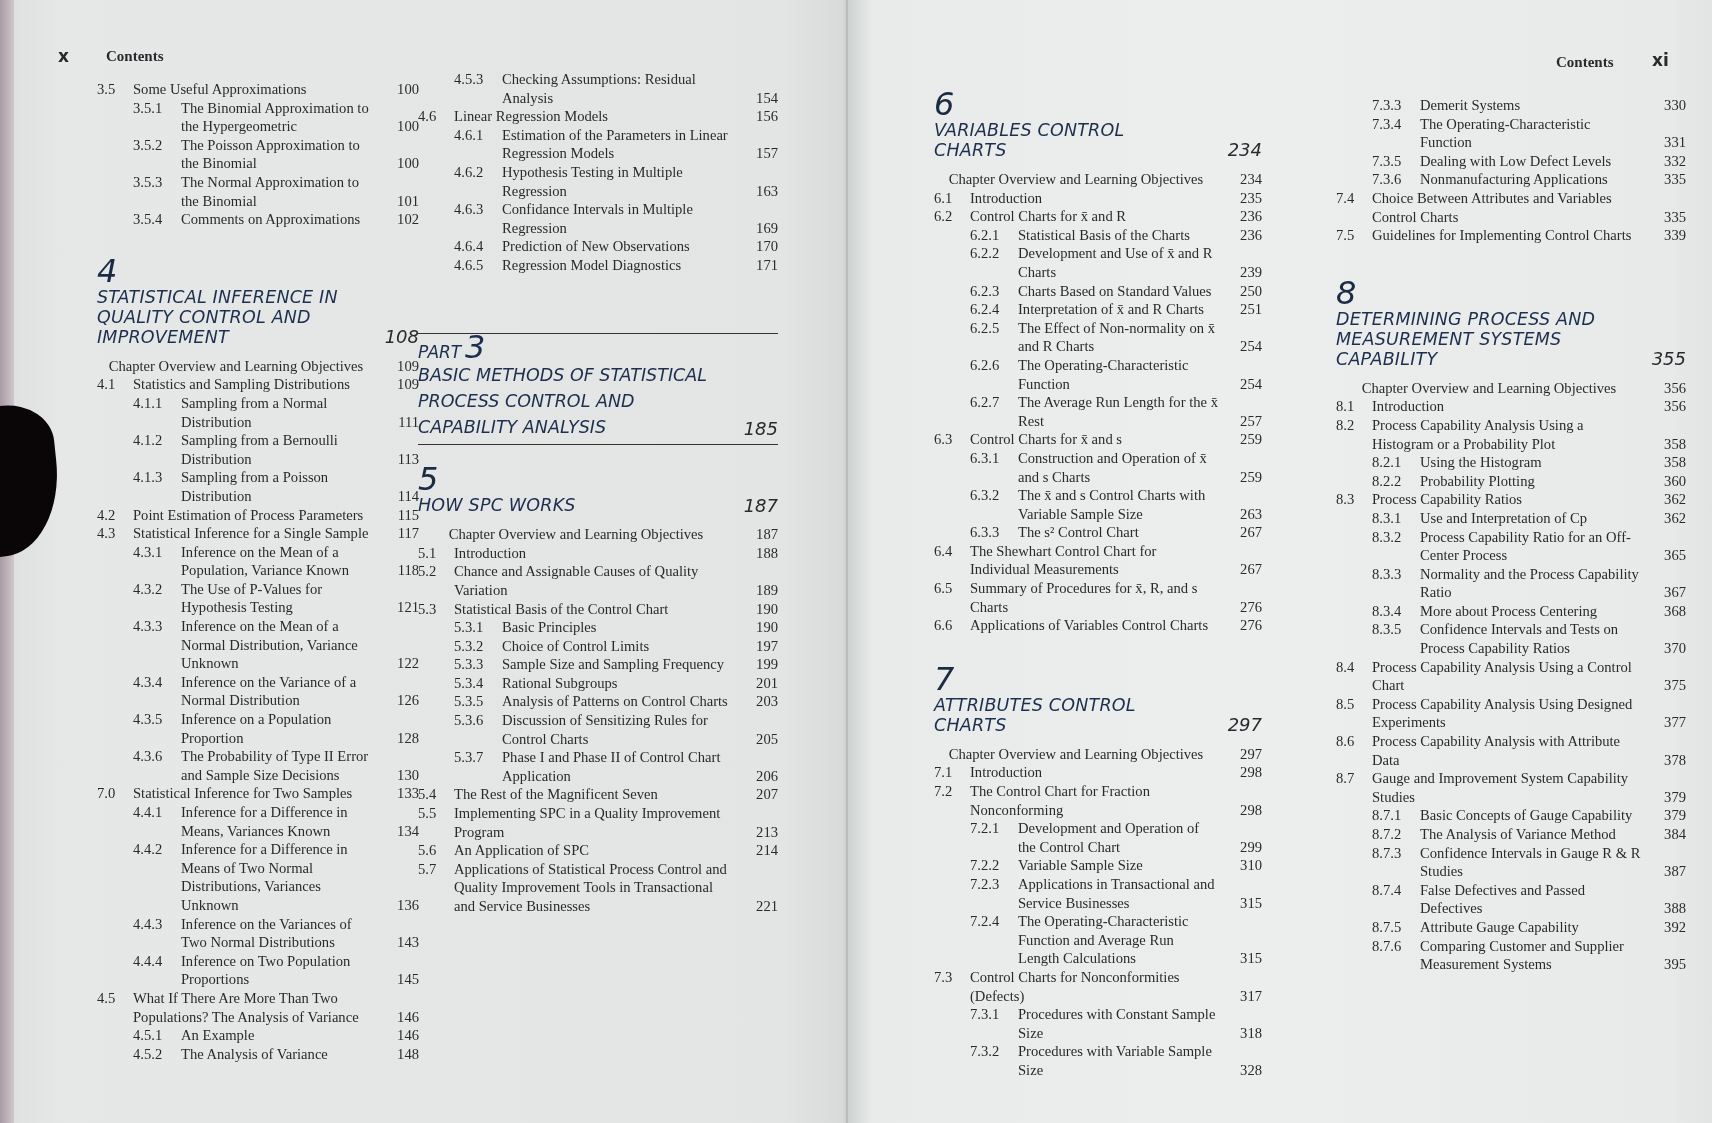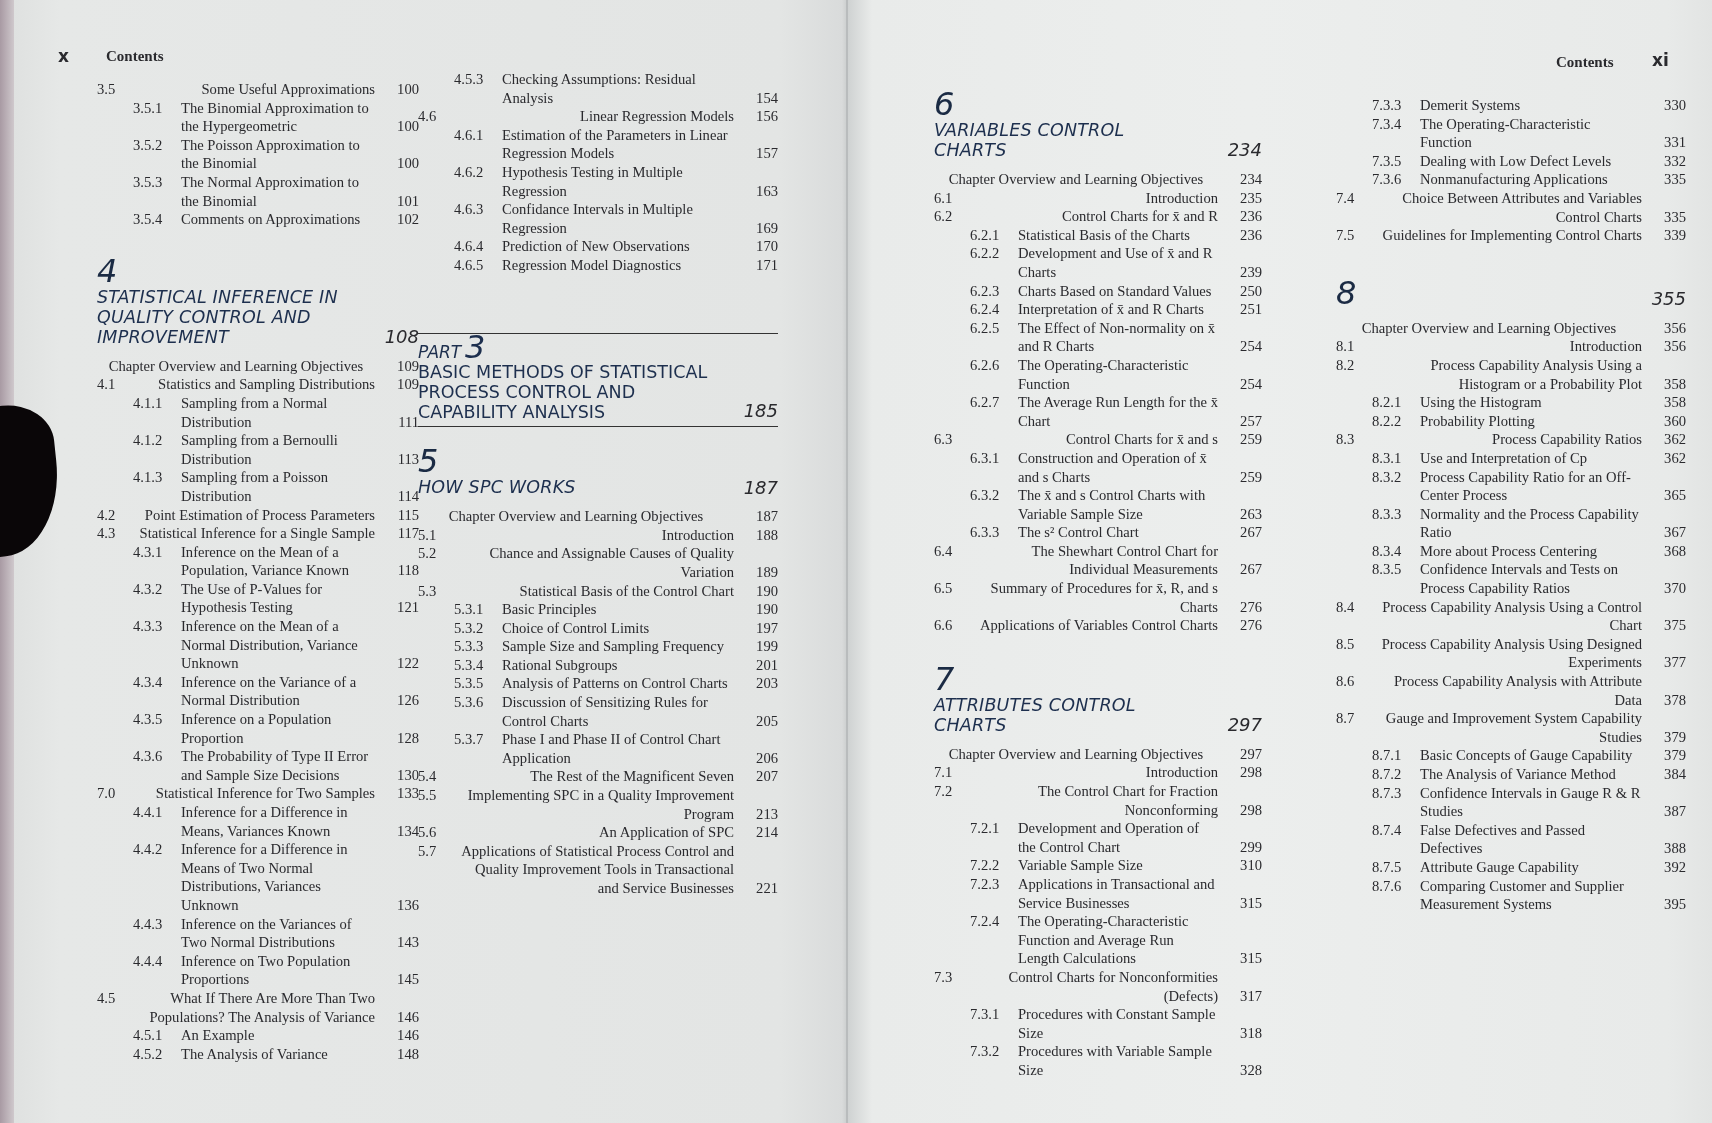--- a/index.html
+++ b/index.html
@@ -37,21 +37,21 @@
   .running-head { position: absolute; font-weight: bold; font-size: 15px; }
   .folio { position: absolute; font-family: "DejaVu Sans", sans-serif; font-weight: bold; font-size: 17px; }
 
   .col { position: absolute; font-size: 14.6px; line-height: 18.6px; }
   .entry { position: relative; }
   .entry .num { position: absolute; left: 0; }
   .entry .txt { display: block; }
   .entry .pg { position: absolute; right: 0; bottom: 0; }
   .lv0 .txt { padding-left: 0; text-align: center; }
   .lv1 .num { left: 0; }
-  .lv1 .txt { padding-left: 36px; text-align: right; }
+  .lv1 .txt { padding-left: 36px; }
   .lv2 .num { left: 36px; }
   .lv2 .txt { padding-left: 84px; }
   .txt.has-pg { padding-right: 44px; }
 
   .chapter { position: relative; margin: 0; }
   .chapter .chnum {
     font-family: "DejaVu Sans", sans-serif; font-style: italic; font-size: 32px; line-height: 32px;
     color: #1b2b44;
   }
   .chapter .chtitle {
@@ -66,21 +66,21 @@
     position: relative; border-top: 1.5px solid #333; border-bottom: 1.5px solid #333;
     padding: 4px 0 4px 0;
   }
   .part .partlabel {
     font-family: "DejaVu Sans", sans-serif; font-style: italic; font-size: 17px; color: #1d2f4e;
   }
   .part .partnum {
     font-family: "DejaVu Sans", sans-serif; font-style: italic; font-size: 32px; color: #1d2f4e;
   }
   .part .parttitle {
-    font-family: "DejaVu Sans", sans-serif; font-size: 17.5px; line-height: 20px;
+    font-family: "DejaVu Sans", sans-serif; font-style: italic; font-size: 17.5px; line-height: 26px;
     color: #1d2f4e; text-transform: uppercase; padding-right: 60px;
   }
   .part .partpg {
     position: absolute; right: 0; bottom: 6px;
     font-family: "DejaVu Sans", sans-serif; font-style: italic; font-size: 18px;
   }
 </style>
 </head>
 <body>
 
@@ -411,21 +411,21 @@
           <span class="txt has-pg">The Effect of Non-normality on x̄ and R Charts</span>
           <span class="pg">254</span>
         </div>
         <div class="entry lv2">
           <span class="num">6.2.6</span>
           <span class="txt has-pg">The Operating-Characteristic Function</span>
           <span class="pg">254</span>
         </div>
         <div class="entry lv2">
           <span class="num">6.2.7</span>
-          <span class="txt has-pg">The Average Run Length for the x̄ Chart</span>
+          <span class="txt has-pg">The Average Run Length for the x̄ Rest</span>
           <span class="pg">257</span>
         </div>
         <div class="entry lv1">
           <span class="num">6.3</span>
           <span class="txt has-pg">Control Charts for x̄ and s</span>
           <span class="pg">259</span>
         </div>
         <div class="entry lv2">
           <span class="num">6.3.1</span>
           <span class="txt has-pg">Construction and Operation of x̄ and s Charts</span>
@@ -543,20 +543,21 @@
           <span class="pg">335</span>
         </div>
         <div class="entry lv1">
           <span class="num">7.5</span>
           <span class="txt has-pg">Guidelines for Implementing Control Charts</span>
           <span class="pg">339</span>
         </div>
       </div>
     <div class="chapter" style="margin-top:32px;">
       <div class="chnum">8</div>
+      <div class="chtitle">Determining Process and Measurement Systems Capability</div>
       <div class="chpg">355</div>
     </div>
     <div style="margin-top:10px;">
         <div class="entry lv0">
           <span class="txt has-pg">Chapter Overview and Learning Objectives</span>
           <span class="pg">356</span>
         </div>
         <div class="entry lv1">
           <span class="num">8.1</span>
           <span class="txt has-pg">Introduction</span>

